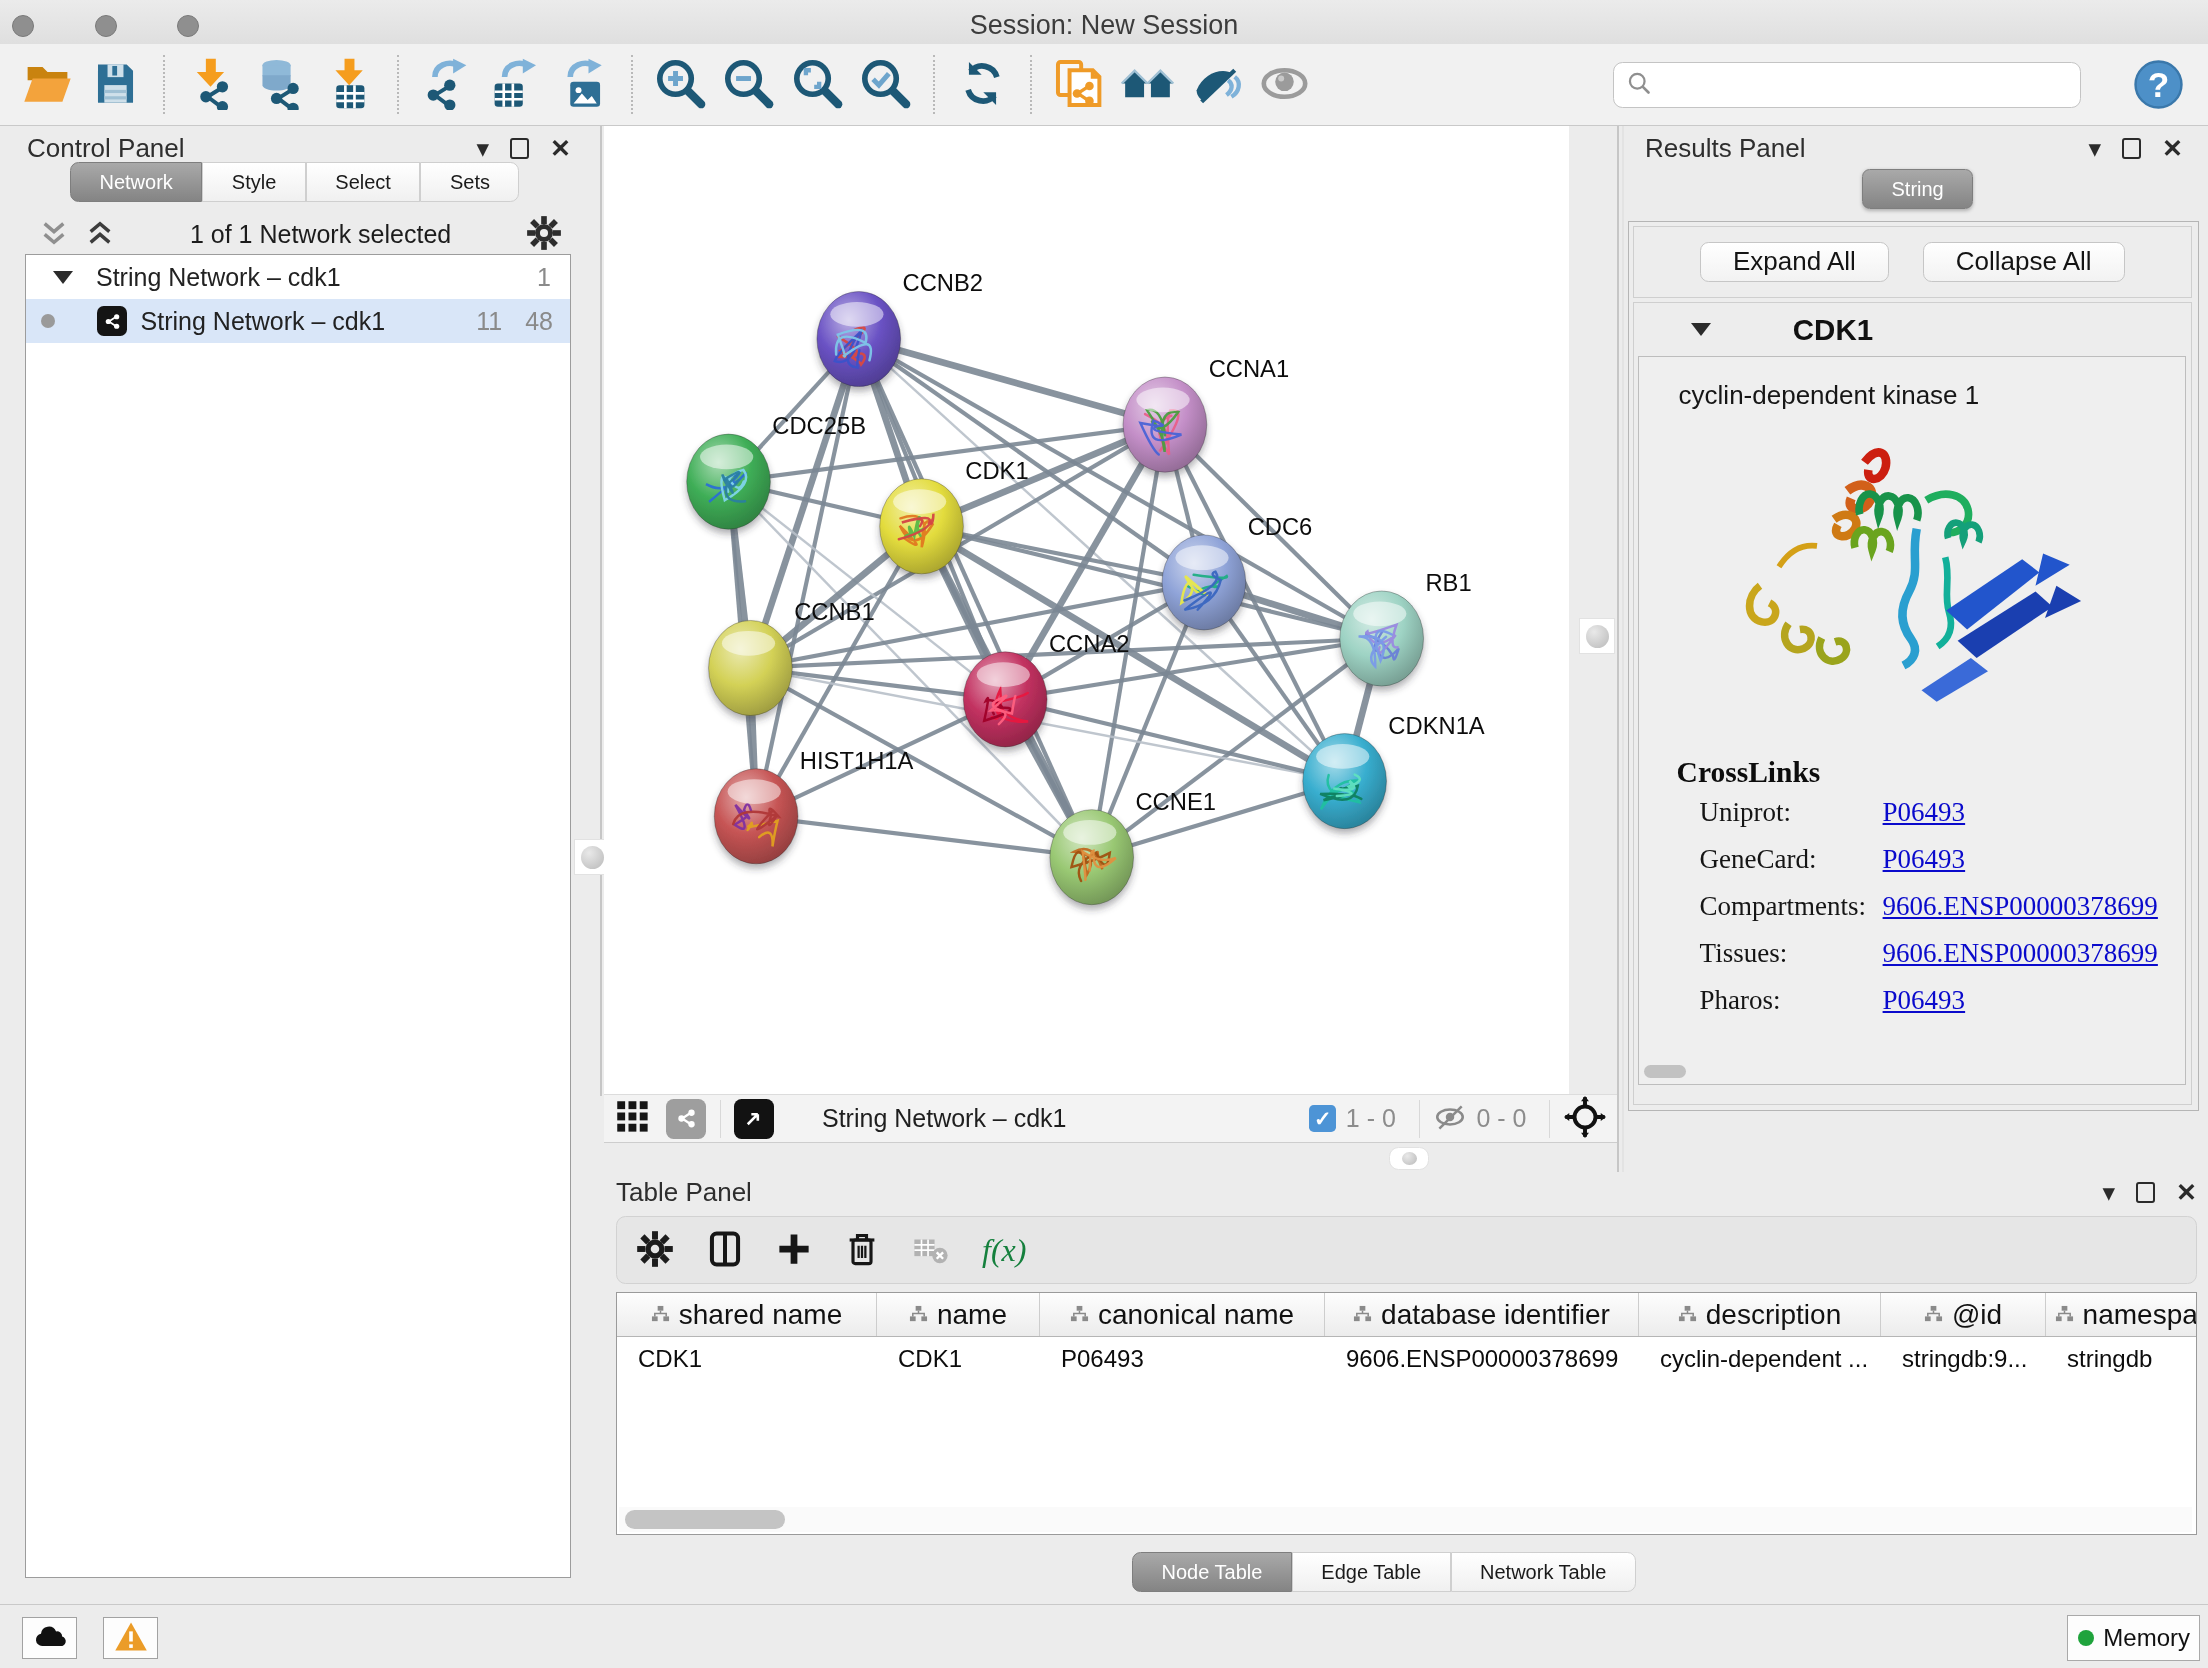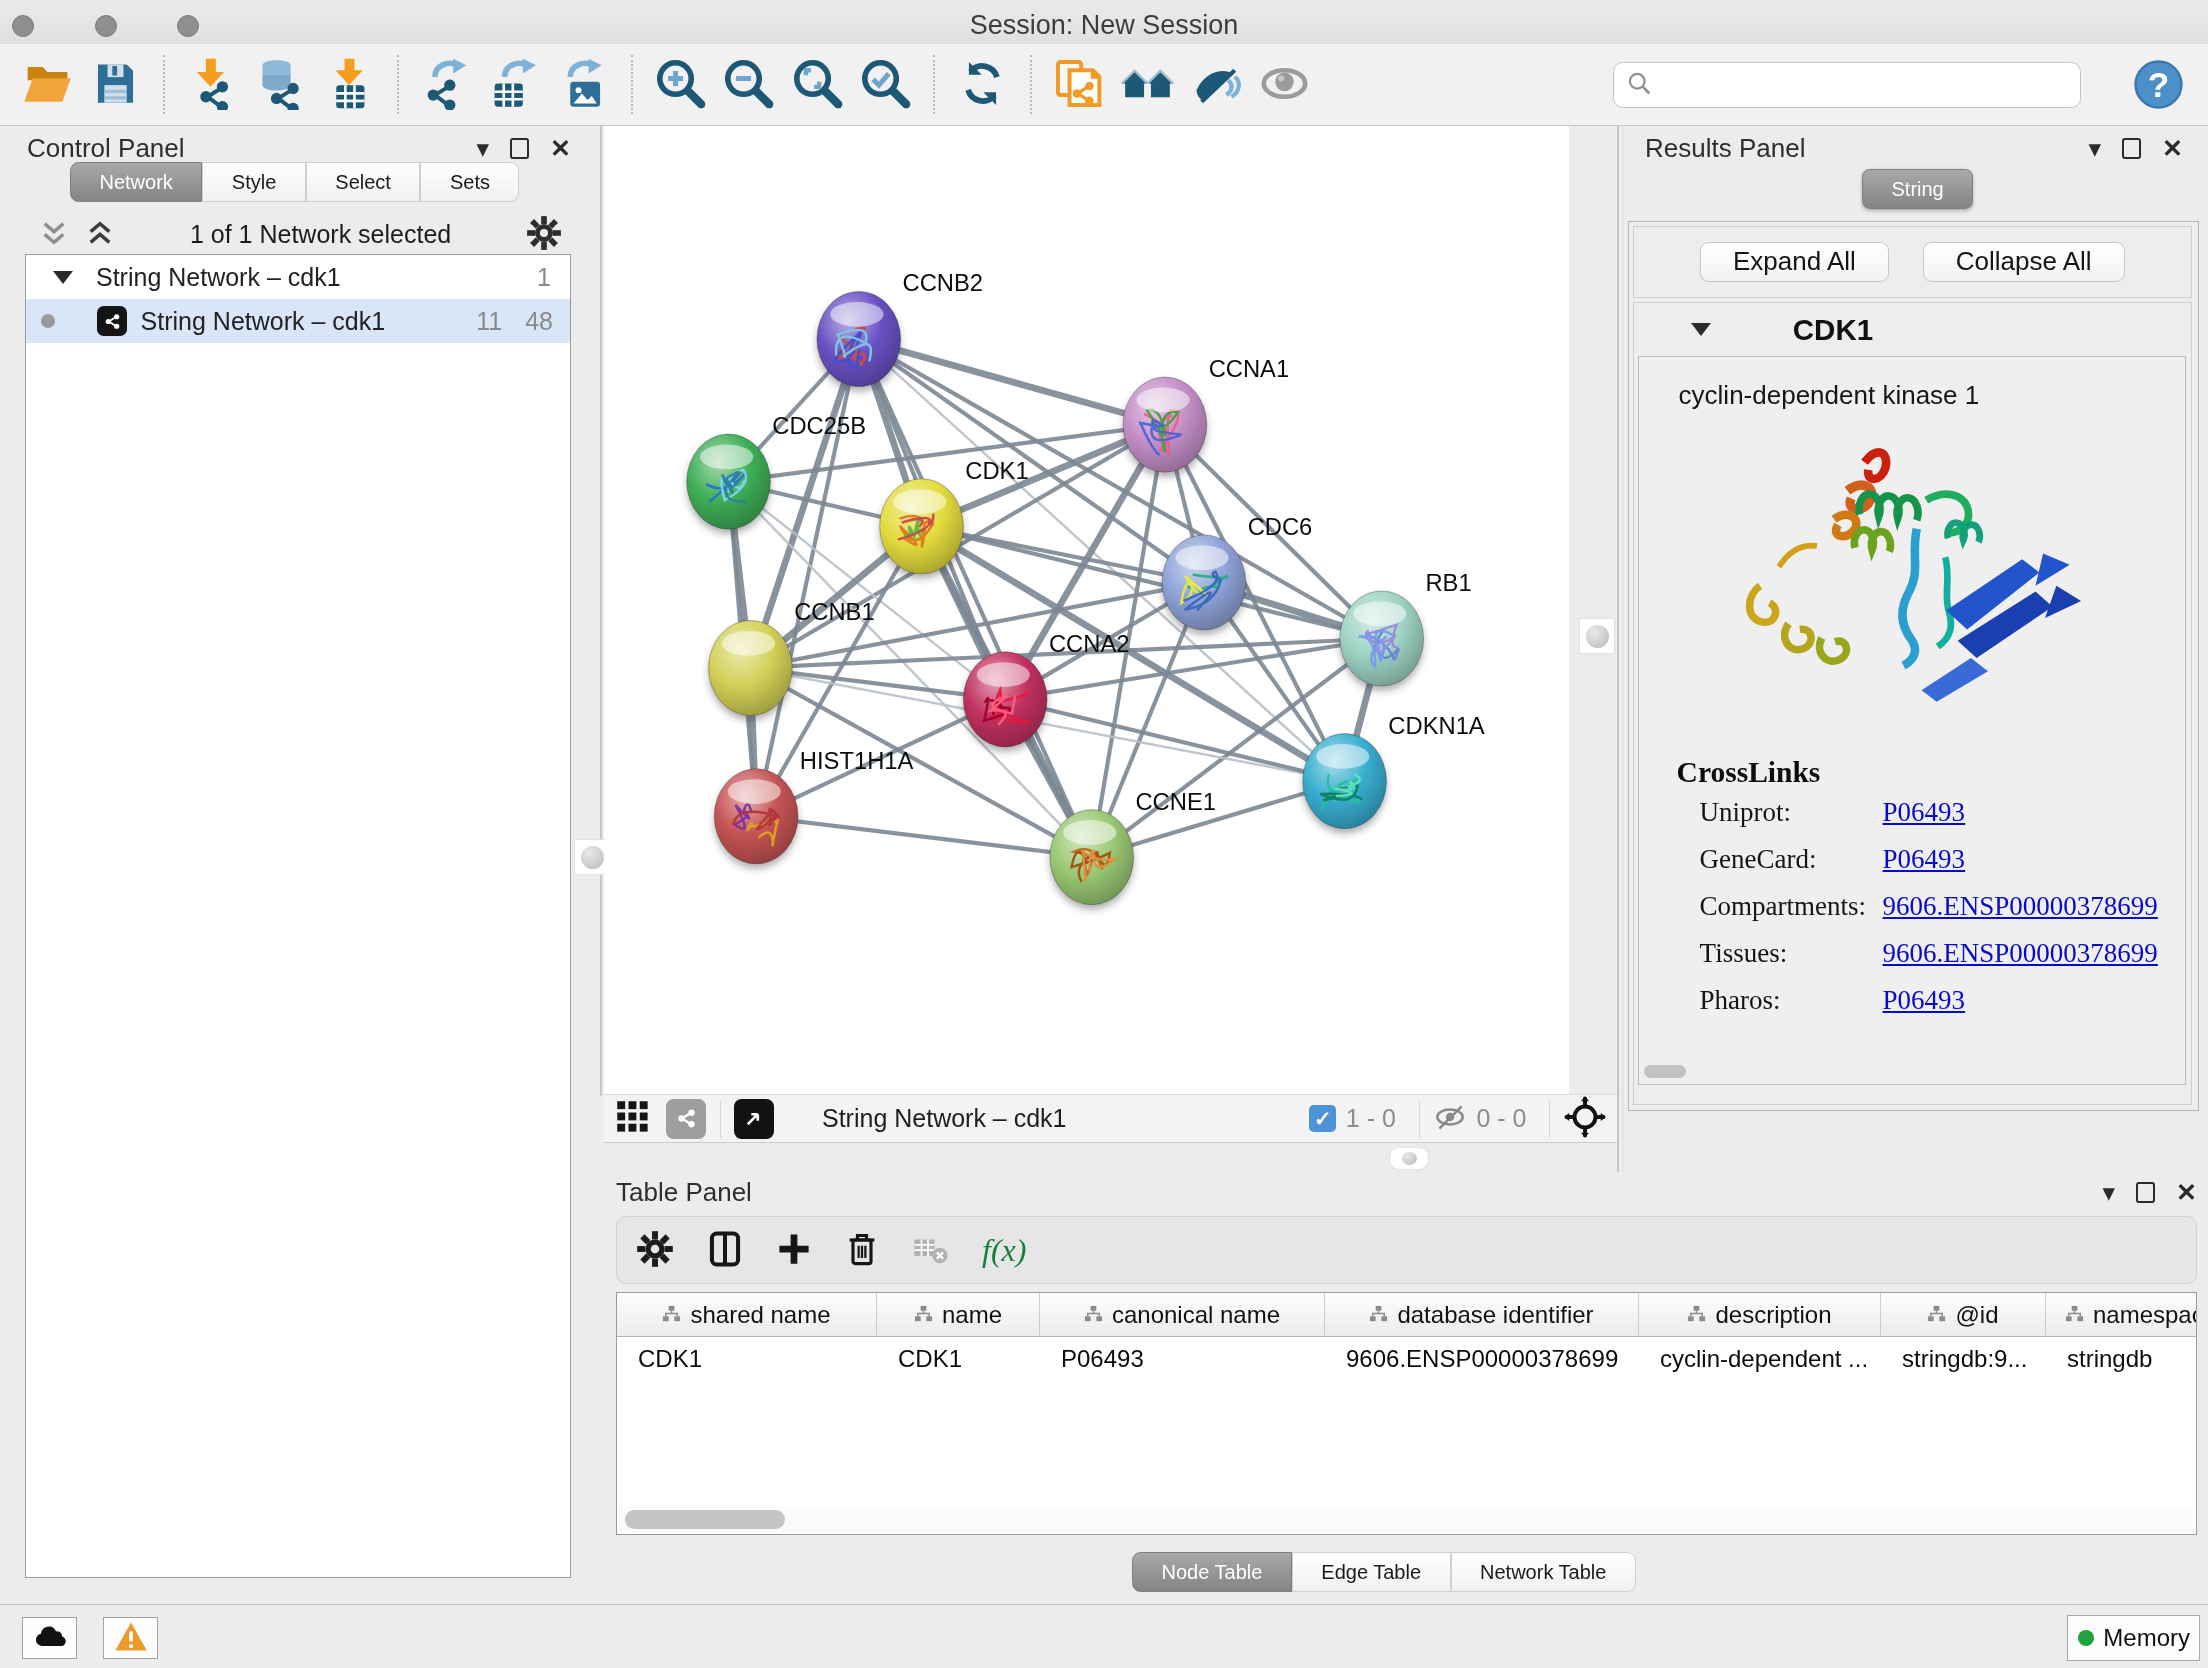--- a/index.html
+++ b/index.html
@@ -117,21 +117,21 @@
   .tp-toolbar { position:absolute; left:616px; top:1216px; width:1581px; height:68px;
     background:#e6e6e6; border:1px solid #d2d2d2; border-radius:9.5px;
     display:flex; align-items:center; padding:0 19px; gap:32px; }
   .fx { font-family:"Liberation Serif",serif; font-style:italic; font-size:32px;
     color:#15803d; }
   .tbl { position:absolute; left:616px; top:1292px; width:1581px; height:243px;
     background:#fff; border:1.9px solid #9a9a9a; overflow:hidden; }
   .tbl-header { display:flex; height:44px;
     background:linear-gradient(#fdfdfd,#ececec); border-bottom:1.9px solid #b5b5b5; }
   .th { display:flex; align-items:center; justify-content:center; gap:9px;
-    font-size:24px; color:#111; border-right:1.9px solid #cdcdcd; overflow:hidden;
+    font-size:28px; color:#111; border-right:1.9px solid #cdcdcd; overflow:hidden;
     white-space:nowrap; flex:none; }
   .tbl-row { display:flex; height:44px; align-items:center; }
   .td { font-size:24px; color:#0c0c0c; padding-left:21px; overflow:hidden;
     white-space:nowrap; flex:none; }
   .hscroll { position:absolute; left:1.9px; bottom:1.9px; width:1573px; height:25px;
     background:#fafafa; }
   .hthumb { position:absolute; left:5.7px; top:2.9px; width:160px; height:19px;
     border-radius:9.5px; background:#c4c4c4; }
   .tp-tabs { position:absolute; left:1132px; top:1552px; display:flex; }
 

